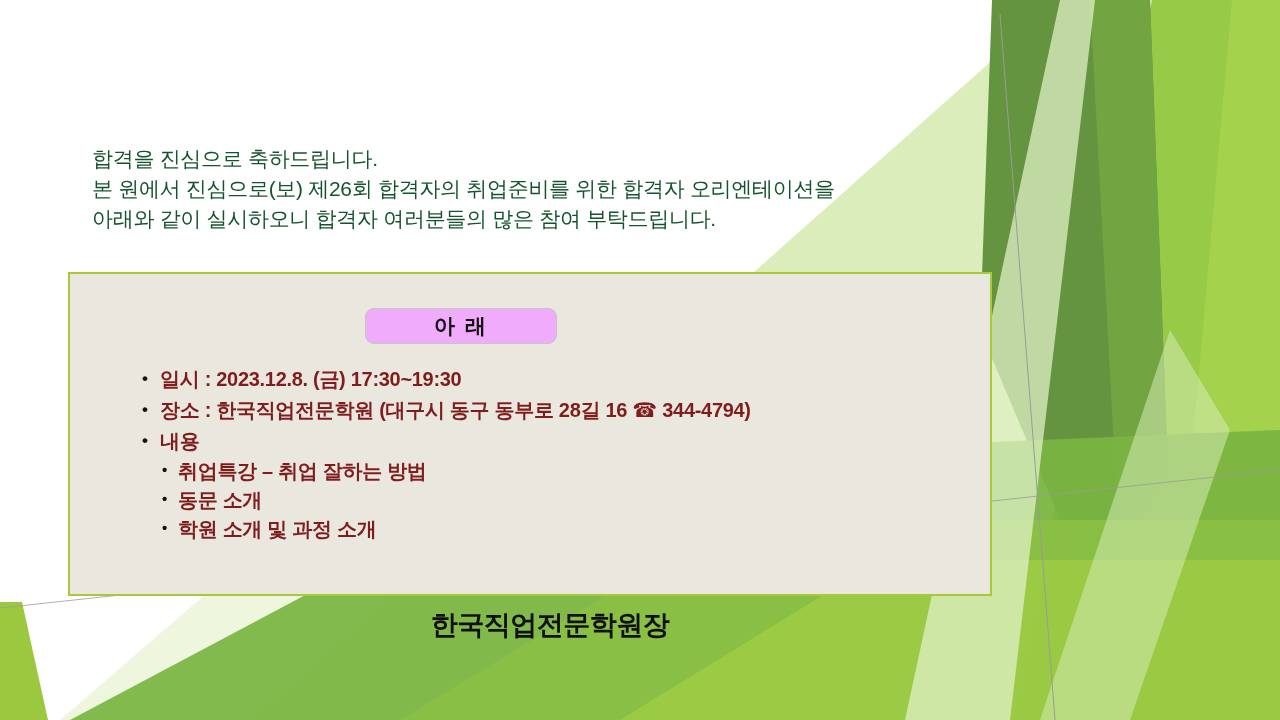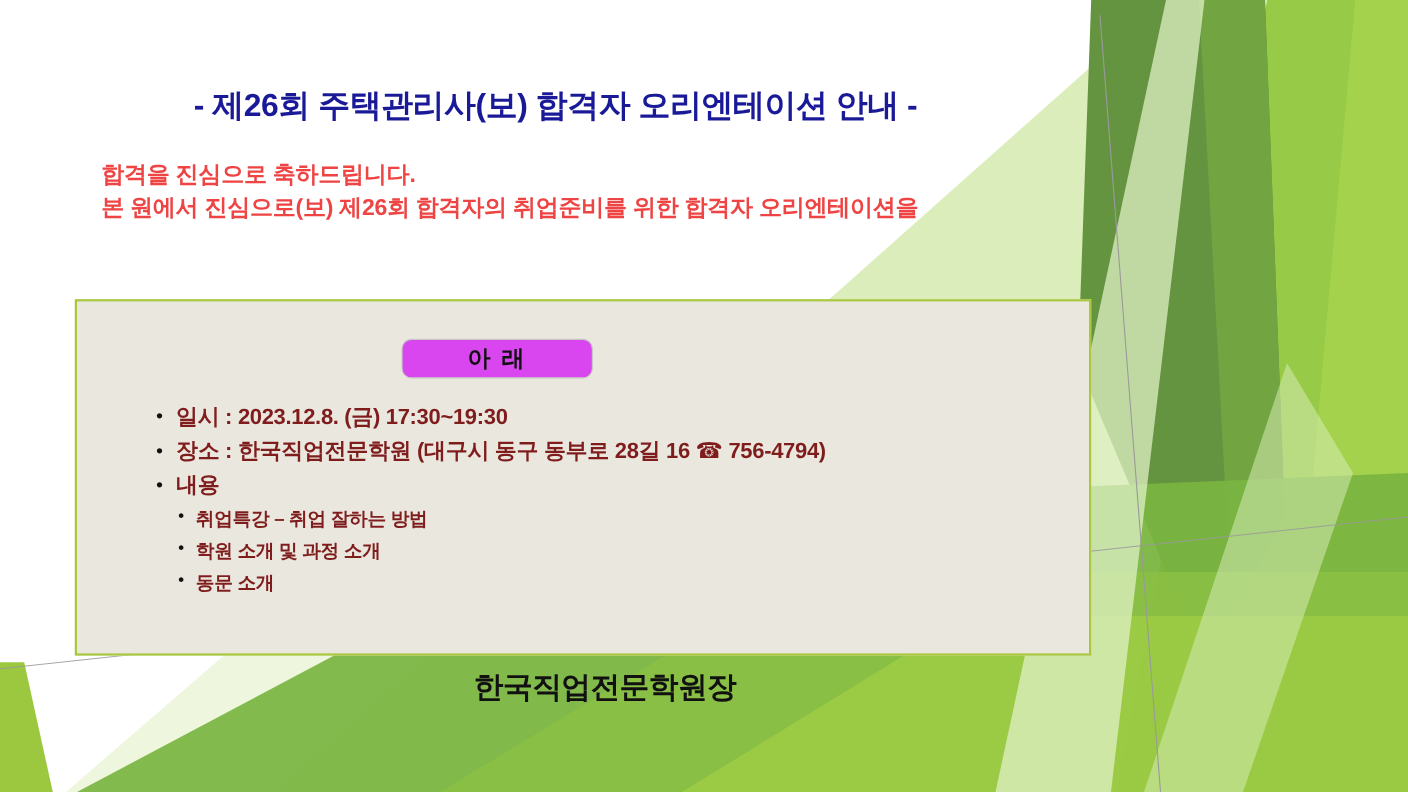--- a/index.html
+++ b/index.html
@@ -39,23 +39,23 @@
     color: #1a1a99;
     white-space: nowrap;
   }
 
   
   #intro-paragraph {
     position: absolute;
     left: 92px;
     top: 144px;
     width: 900px;
-    color: #ef4444;
+    color: #14532d;
     font-size: 21px;
-    font-weight: bold;
+    font-weight: normal;
     line-height: 30px;
     letter-spacing: -0.3px;
   }
   #intro-paragraph .line {
     white-space: nowrap;
   }
 
   
   #content-box {
     position: absolute;
@@ -65,23 +65,23 @@
     height: 324px;
     background: #eae7df;
     border: 2px solid #a9c83c;
     box-sizing: border-box;
   }
 
   #arae-label {
     position: absolute;
     left: 295px;
     top: 34px;
-    width: 174px;
+    width: 192px;
     height: 36px;
-    background: #d946ef;
+    background: #f0abfc;
     border: 1px solid #c6c6c2;
     border-radius: 9px;
     box-sizing: border-box;
     display: flex;
     align-items: center;
     justify-content: center;
     font-size: 21px;
     font-weight: bold;
     letter-spacing: 2px;
     color: #111111;
@@ -111,21 +111,21 @@
   #detail-list > li.level-1::before {
     content: "\2022";
     position: absolute;
     left: 0;
     top: -1px;
     font-size: 17px;
     color: #111111;
   }
   #detail-list > li.level-2 {
     padding-left: 36px;
-    font-size: 17px;
+    font-size: 20px;
     font-weight: bold;
     line-height: 29px;
   }
   #detail-list > li.level-2::before {
     content: "\2022";
     position: absolute;
     left: 20px;
     top: -2px;
     font-size: 15px;
     color: #111111;
@@ -172,36 +172,36 @@
 
     <polygon points="1280,560 1280,720 620,720 880,560" fill="#9ccb45" opacity="0.9"></polygon>
 
     <polygon points="1060,0 1095,0 1010,720 905,720" fill="#dff0c4" opacity="0.75"></polygon>
     <polygon points="1170,330 1230,430 1130,720 1040,720" fill="#d6ebb4" opacity="0.55"></polygon>
 
     <line x1="1000" y1="14" x2="1055" y2="720" stroke="#9a9a9a" stroke-width="1"></line>
     <line x1="1280" y1="470" x2="0" y2="608" stroke="#9a9a9a" stroke-width="0.8"></line>
   </svg>
 
-  <div id="slide-title">- 제26회 주택관리사(보) 합격자 오리엔테이션 안내 -</div>
 
   <div id="intro-paragraph">
     <div class="line">합격을 진심으로 축하드립니다.</div>
     <div class="line">본 원에서 진심으로(보) 제26회 합격자의 취업준비를 위한 합격자 오리엔테이션을</div>
+    <div class="line">아래와 같이 실시하오니 합격자 여러분들의 많은 참여 부탁드립니다.</div>
   </div>
 
   <div id="content-box">
 
     <div id="arae-label">아    래</div>
 
     <ul id="detail-list">
       <li class="level-1">일시 : 2023.12.8. (금)  17:30~19:30</li>
-      <li class="level-1">장소 : 한국직업전문학원 (대구시 동구 동부로 28길 16 ☎ 756-4794)</li>
+      <li class="level-1">장소 : 한국직업전문학원 (대구시 동구 동부로 28길 16 ☎ 344-4794)</li>
       <li class="level-1">내용</li>
       <li class="level-2">취업특강 – 취업 잘하는 방법</li>
+      <li class="level-2">동문 소개</li>
       <li class="level-2">학원 소개 및 과정 소개</li>
-      <li class="level-2">동문 소개</li>
     </ul>
   </div>
 
   <div id="footer-signature">한국직업전문학원장</div>
 
 </div>
 
 </body></html>

